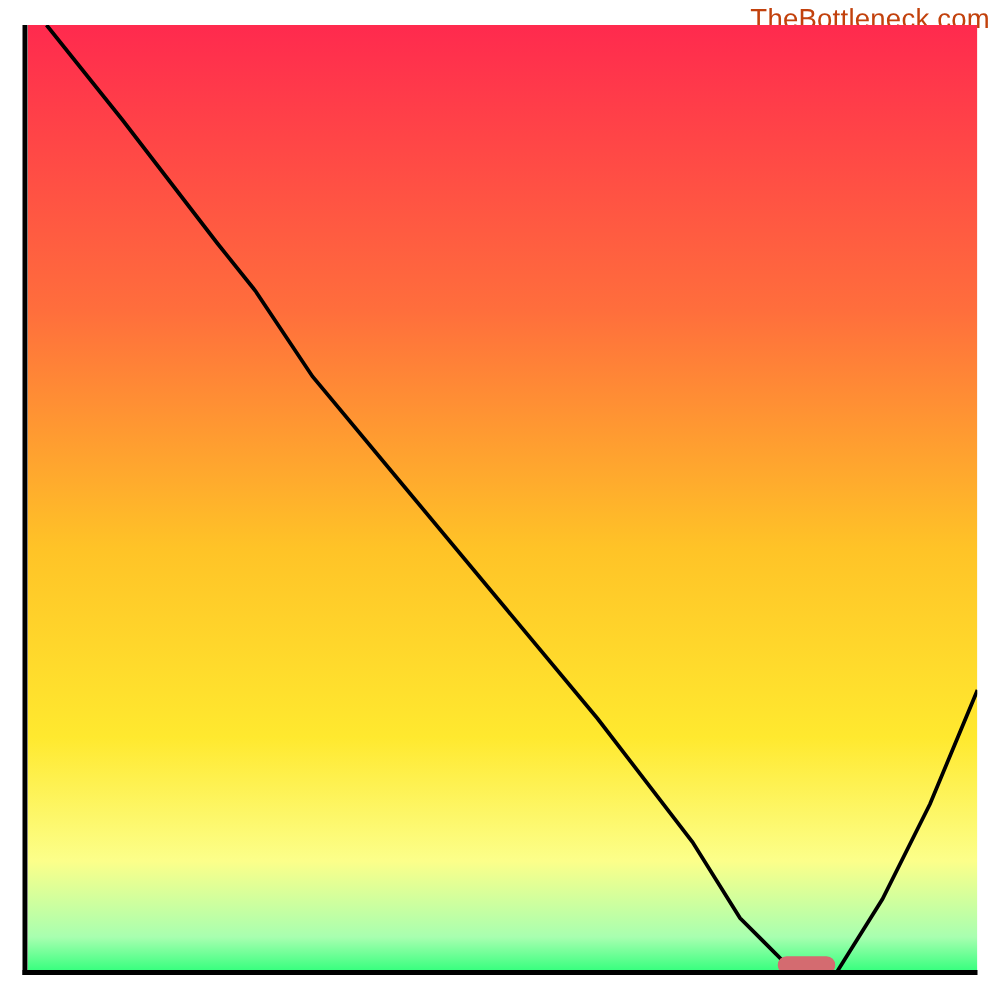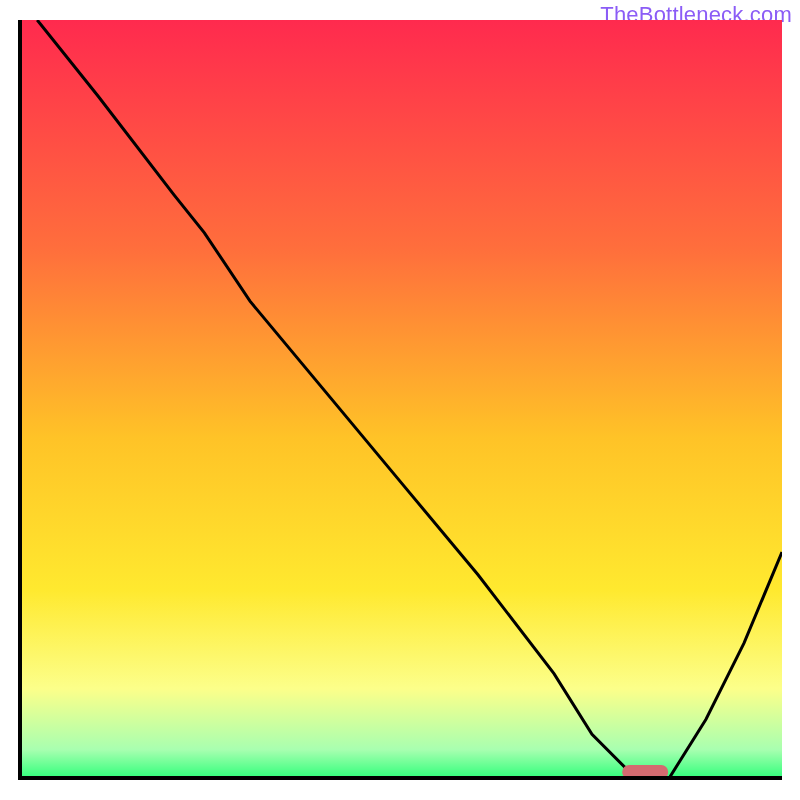--- a/index.html
+++ b/index.html
@@ -30,21 +30,21 @@
   .gradient-bg {
     position: absolute;
     inset: 0;
   }
   .attribution {
     position: absolute;
     top: 2px;
     right: 8px;
     font-size: 22px;
     font-weight: 500;
-    color: #8b5cf6;
+    color: #c2410c;
     letter-spacing: 0.2px;
   }
   .curve {
     position: absolute;
     inset: 0;
     pointer-events: none;
   }
   .marker {
     position: absolute;
     height: 14px;

